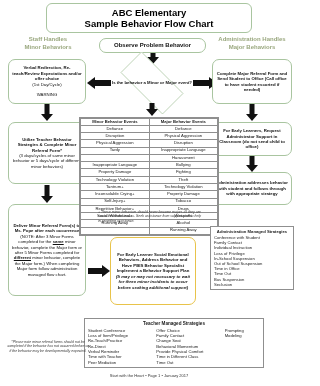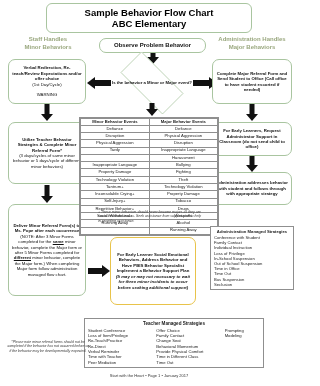--- a/index.html
+++ b/index.html
@@ -128,22 +128,22 @@
     left:0;top:373px;width:298px;text-align:center;
     font-size:4px;color:#333;
   }
 </style>
 </head>
 <body>
 
 <div class="page">
 
   <div class="abs title-box">
+    <div>ABC Elementary</div>
     <div>Sample Behavior Flow Chart</div>
-    <div>ABC Elementary</div>
   </div>
 
   <div class="abs col-head left">
     <div>Staff Handles</div>
     <div>Minor Behaviors</div>
   </div>
   <div class="abs col-head right">
     <div>Administration Handles</div>
     <div>Major Behaviors</div>
   </div>

